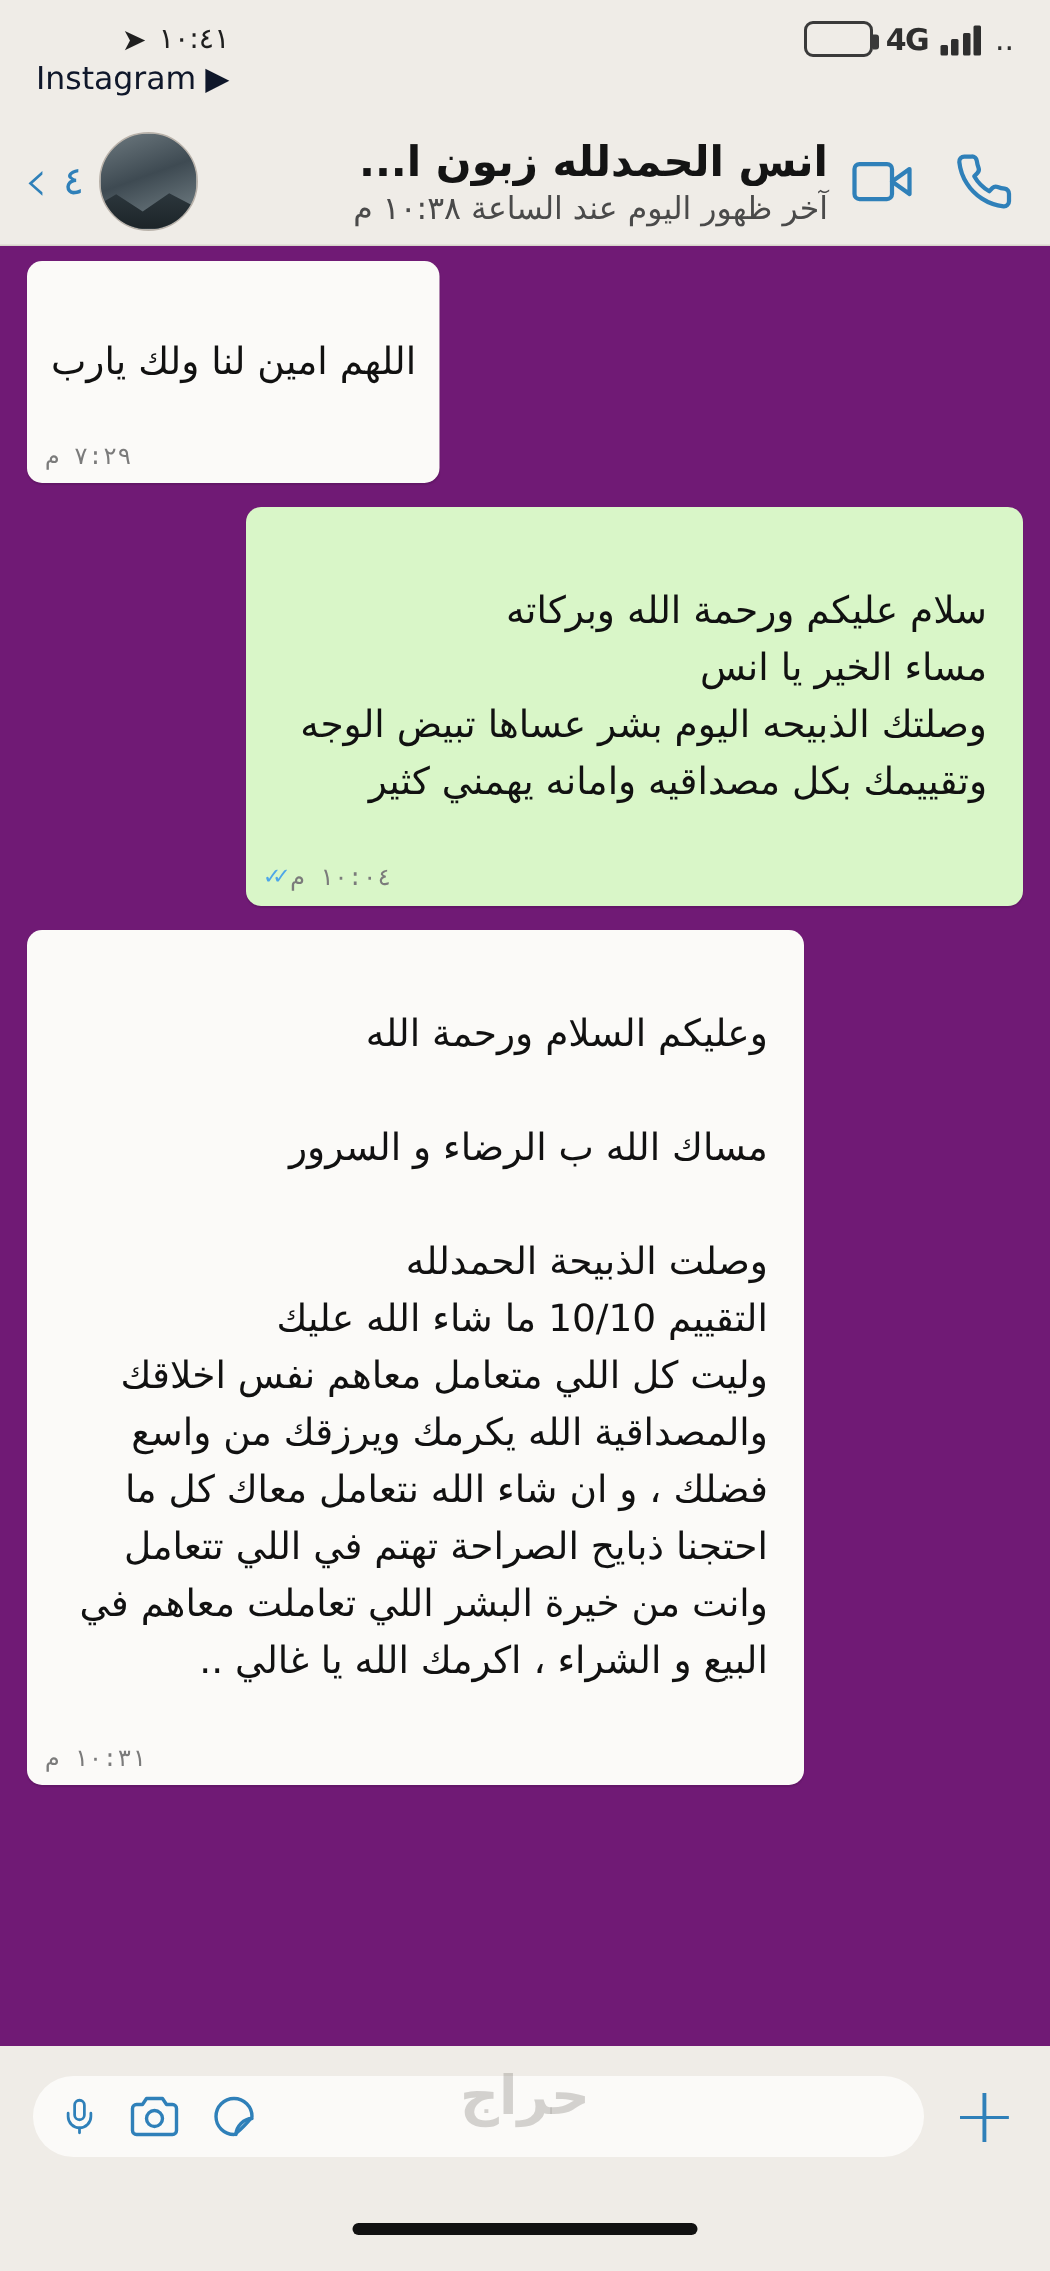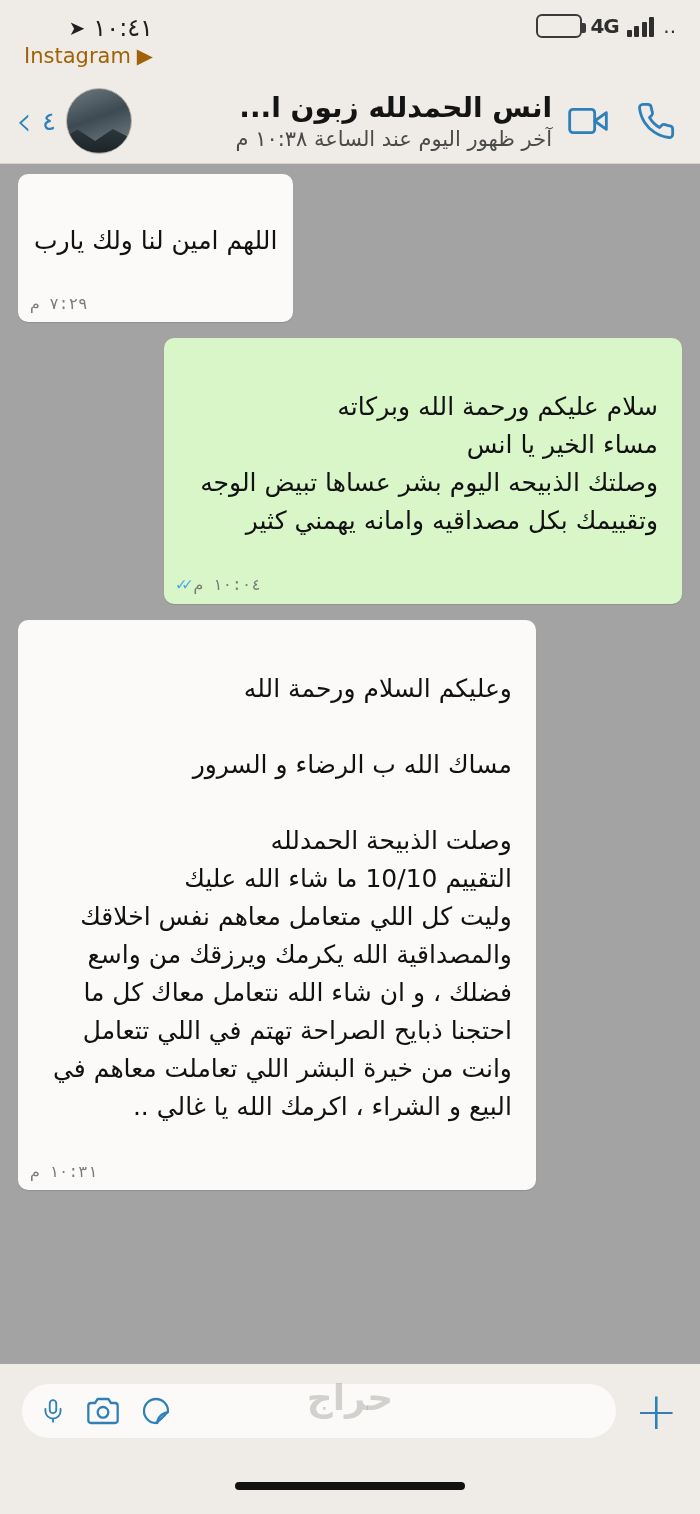--- a/index.html
+++ b/index.html
@@ -76,32 +76,32 @@
     align-items: flex-end;
     gap: 2px;
   }
   .clock-row {
     display: flex;
     align-items: center;
     gap: 8px;
     direction: ltr;
   }
   .clock {
-    font-size: 24px;
+    font-size: 19px;
     color: #1f1f1f;
     letter-spacing: 1px;
   }
   .loc-arrow {
     font-size: 20px;
     color: #1f1f1f;
     transform: rotate(-0deg);
   }
   .back-app {
     font-size: 21px;
-    color: #a16207;
+    color: #0f172a;
     display: flex;
     align-items: center;
     gap: 6px;
     direction: ltr;
   }
 
   
   .chatheader {
     height: 86px;
     background: #efece7;
@@ -165,21 +165,21 @@
   .chev {
     color: #2f80b9;
     font-size: 40px;
     line-height: 1;
     font-weight: 300;
   }
 
   
   .chatbody {
     flex: 1;
-    background: #a3a3a3;
+    background: #701a75;
     padding: 10px 18px 8px 18px;
     overflow: hidden;
     position: relative;
     display: flex;
     flex-direction: column;
     gap: 16px;
   }
   .row { display: flex; width: 100%; }
   .row.out { justify-content: flex-start; }   
   .row.in  { justify-content: flex-end; }

